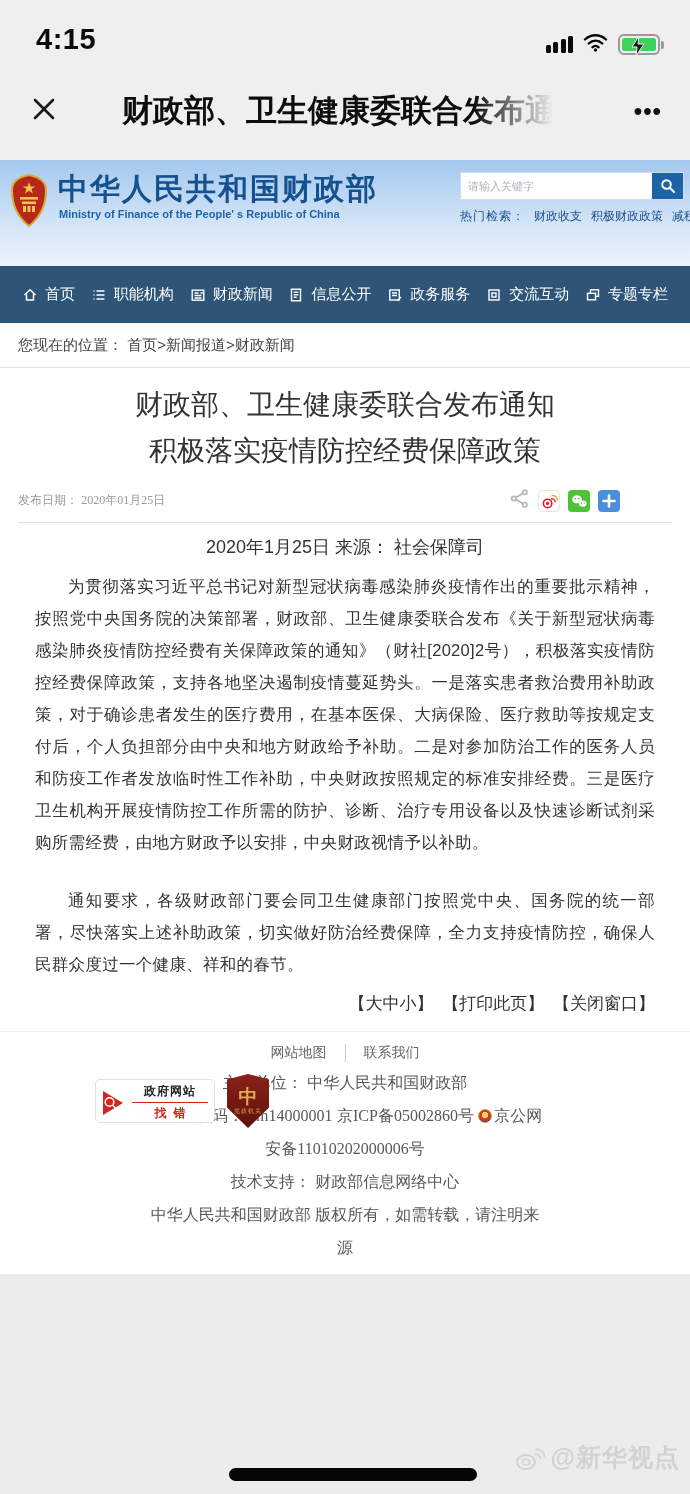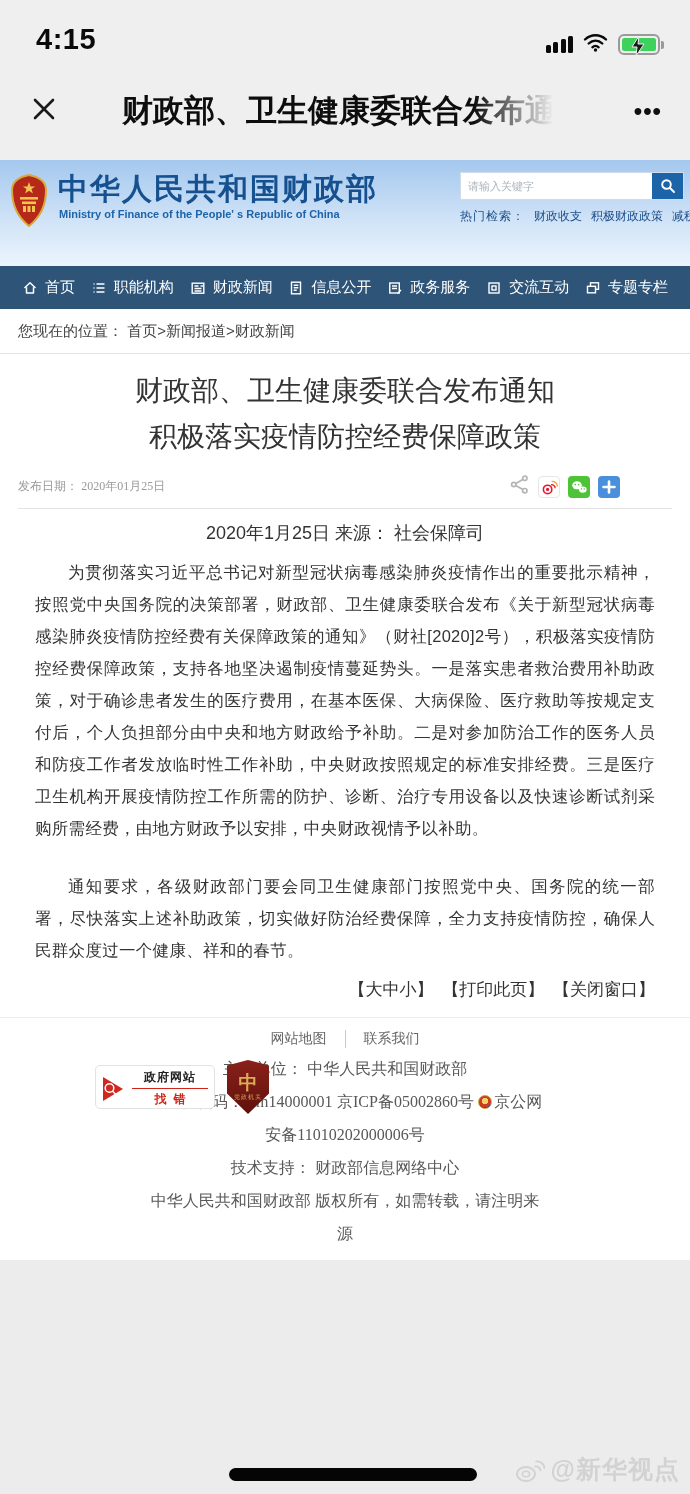--- a/index.html
+++ b/index.html
@@ -34,21 +34,21 @@
   .mof-cn { position:absolute; left:58px; top:9px; font-size:30px; font-weight:700; color:#15508f; letter-spacing:2px; }
   .mof-en { position:absolute; left:59px; top:48px; font-size:11px; font-weight:700; color:#1d64a9; }
   .search-wrap { position:absolute; right:6px; top:12px; width:224px; }
   .search-box { display:flex; height:28px; border:1px solid #cfdcea; }
   .search-input { flex:1; border:none; background:#fff; font-size:11px; padding:0 7px; color:#333; outline:none; }
   .search-input::placeholder { color:#aab4bf; }
   .search-btn { width:31px; flex:none; background:#1d63a8; border:none; display:flex; align-items:center; justify-content:center; }
   .hot-row { margin-top:8px; font-size:12px; color:#1c4f8a; display:flex; gap:9px; white-space:nowrap; }
   .hot-row .hot-label { letter-spacing:1px; }
   
-  .nav { height:43px; flex:none; background:#2e5478; display:flex; align-items:center; justify-content:space-between; padding:0 22px; }
+  .nav { height:57px; flex:none; background:#2e5478; display:flex; align-items:center; justify-content:space-between; padding:0 22px; }
   .nav-item { display:flex; align-items:center; gap:7px; color:#fff; font-size:15px; }
   .nav-item svg { width:16px; height:16px; }
   
   .main { background:#fff; flex:none; padding-bottom:14px; }
   .breadcrumb { padding:13px 18px 12px; font-size:15px; color:#444; border-bottom:1px solid #e3e3e3; }
   .art-title { margin:14px 30px 0; text-align:center; font-size:28px; font-weight:500; color:#333; line-height:46px; }
   .meta-row { margin:14px 18px 0; display:flex; align-items:center; justify-content:space-between; padding-bottom:9px; border-bottom:1px solid #e3e3e3; }
   .pub { font-size:12px; color:#999; }
   .serif { font-family:"Liberation Serif","DejaVu Serif",serif; }
   .share-row { display:flex; align-items:center; gap:8px; margin-right:52px; }
@@ -75,21 +75,21 @@
   .gov-badge .t2 { font-size:12px; font-weight:700; color:#cf2417; letter-spacing:7px; padding-top:2px; text-indent:7px; }
   .shield-badge { width:42px; height:54px; clip-path:polygon(50% 0%,100% 10%,100% 62%,50% 100%,0% 62%,0% 10%);
     background:linear-gradient(#8a211a,#5f100b); display:flex; flex-direction:column; align-items:center; justify-content:center; }
   .shield-badge .mark { color:#dcab59; font-size:19px; font-weight:700; line-height:20px; }
   .shield-badge .band { color:#dcab59; font-size:6px; letter-spacing:1px; }
   .police-icon { display:inline-block; width:14px; height:14px; border-radius:50%; vertical-align:-2px; margin-right:2px;
     background:radial-gradient(circle at 50% 42%,#f5d06a 0 34%,#cf3a24 35% 68%,#2a3f8f 69%); border:1px solid #caa23f; }
   
   .bottom-gray { flex:1; background:#ececec; }
   .home-indicator { position:absolute; left:229px; bottom:13px; width:248px; height:13px; border-radius:7px; background:#050505; }
-  .watermark { position:absolute; right:10px; bottom:8px; display:flex; align-items:center; gap:6px;
+  .watermark { position:absolute; right:10px; bottom:20px; display:flex; align-items:center; gap:6px;
     color:#c9c9c9; opacity:.72; font-size:25px; font-weight:700; letter-spacing:1px; }
 </style>
 </head>
 <body>
 
 <div class="chrome">
   <div class="status-row">
     <span class="time">4:15</span>
     <span class="status-icons">
       <span class="sig">

